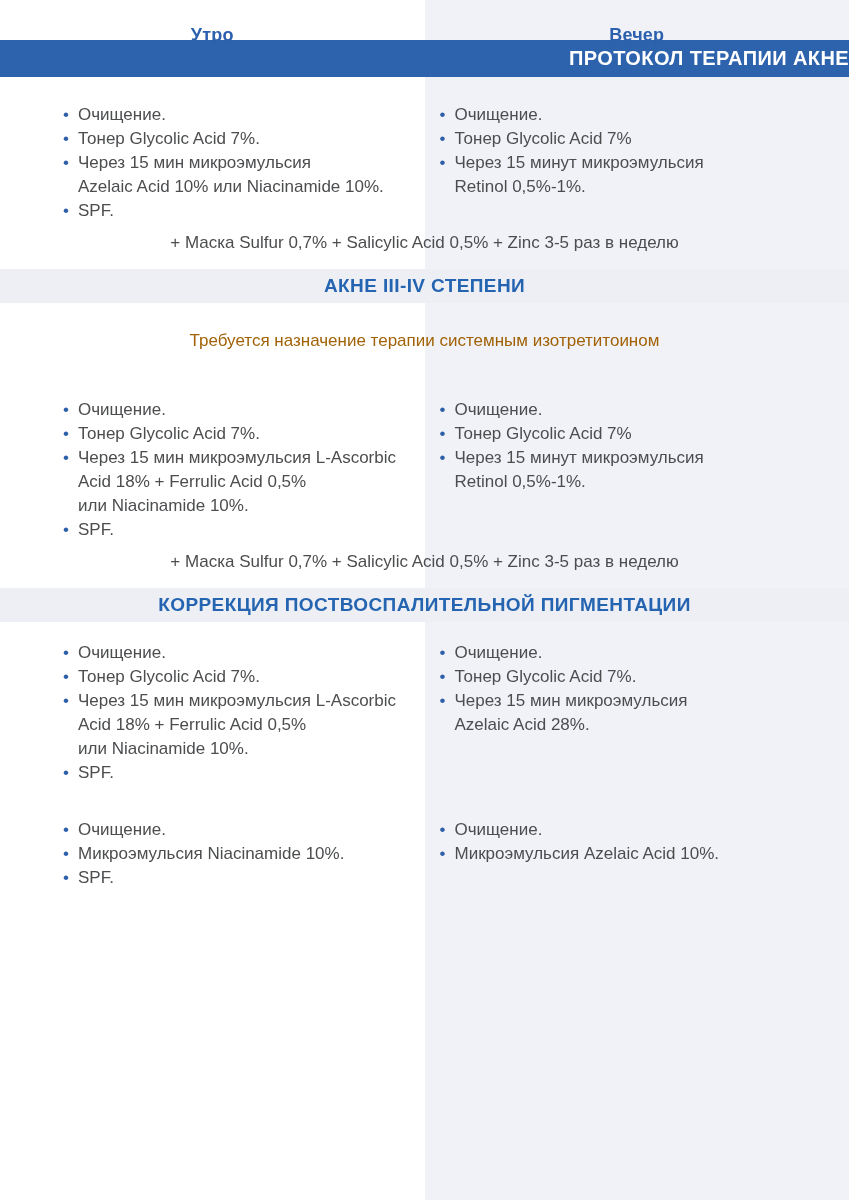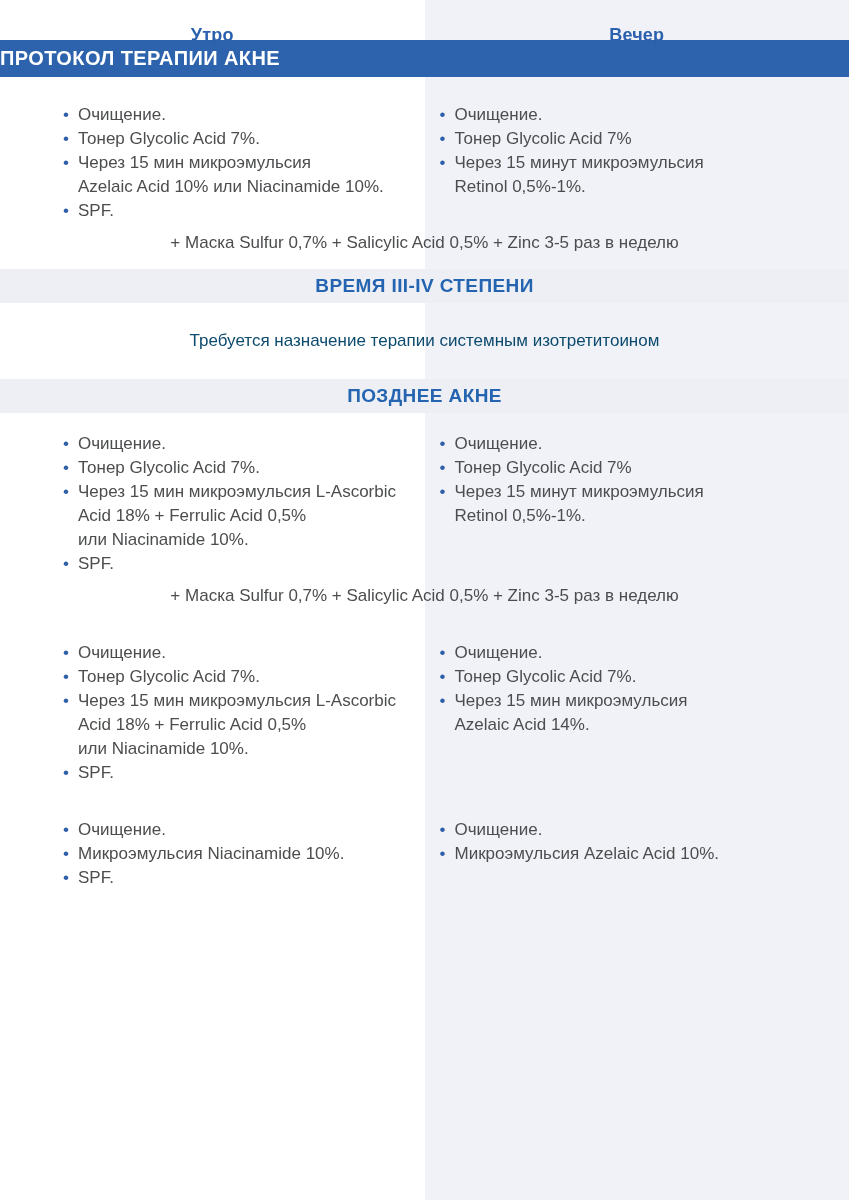--- a/index.html
+++ b/index.html
@@ -34,21 +34,21 @@
     color: #2a60ae;
     font-size: 18px; font-weight: 700;
     letter-spacing: 0.2px;
     margin-top: 30px;
   }
 
   
   .title-banner {
     height: 37px;
     background: #2d62ac;
-    display: flex; align-items: center; justify-content: flex-start;
+    display: flex; align-items: center; justify-content: flex-end;
     margin-bottom: 7px;
   }
   .title-banner span {
     color: #ffffff;
     font-size: 20px; font-weight: 700;
     letter-spacing: 0.4px;
   }
 
   
   .band {
@@ -89,21 +89,21 @@
     margin-top: 8px;
     text-align: center;
     color: #4c4d4f;
     font-size: 17px;
     line-height: 24px;
   }
 
   .center-text {
     padding: 26px 0;
     text-align: center;
-    color: #0c4a6e;
+    color: #a16207;
     font-size: 17px;
     line-height: 24px;
   }
 </style>
 </head>
 <body>
 
 <div class="page">
   <div class="right-bg"></div>
   <div class="content">
@@ -169,26 +169,23 @@
                     <div class="line">Через 15 минут микроэмульсия</div>
                     <div class="line">Retinol 0,5%-1%.</div>
                   </div>
                 </li>
               </ul>
             </div>
           </div>
           <div class="note">+ Маска Sulfur 0,7% + Salicylic Acid 0,5% + Zinc 3-5 раз в неделю</div>
         </div>
         <div class="band">
-          <div class="band-title">ВРЕМЯ III-IV СТЕПЕНИ</div>
+          <div class="band-title">АКНЕ III-IV СТЕПЕНИ</div>
         </div>
         <div class="center-text">Требуется назначение терапии системным изотретитоином</div>
-        <div class="band">
-          <div class="band-title">ПОЗДНЕЕ АКНЕ</div>
-        </div>
         <div class="section-body">
           <div class="cols">
             <div class="col col-left">
               <ul class="steps">
                 <li class="step">
                   <span class="dot">•</span>
                   <div class="lines">
                     <div class="line">Очищение.</div>
                   </div>
                 </li>
@@ -233,20 +230,23 @@
                   <div class="lines">
                     <div class="line">Через 15 минут микроэмульсия</div>
                     <div class="line">Retinol 0,5%-1%.</div>
                   </div>
                 </li>
               </ul>
             </div>
           </div>
           <div class="note">+ Маска Sulfur 0,7% + Salicylic Acid 0,5% + Zinc 3-5 раз в неделю</div>
         </div>
+        <div class="band">
+          <div class="band-title">КОРРЕКЦИЯ ПОСТВОСПАЛИТЕЛЬНОЙ ПИГМЕНТАЦИИ</div>
+        </div>
         <div class="section-body">
           <div class="cols">
             <div class="col col-left">
               <ul class="steps">
                 <li class="step">
                   <span class="dot">•</span>
                   <div class="lines">
                     <div class="line">Очищение.</div>
                   </div>
                 </li>
@@ -283,21 +283,21 @@
                 <li class="step">
                   <span class="dot">•</span>
                   <div class="lines">
                     <div class="line">Тонер Glycolic Acid 7%.</div>
                   </div>
                 </li>
                 <li class="step">
                   <span class="dot">•</span>
                   <div class="lines">
                     <div class="line">Через 15 мин микроэмульсия</div>
-                    <div class="line">Azelaic Acid 14%.</div>
+                    <div class="line">Azelaic Acid 28%.</div>
                   </div>
                 </li>
               </ul>
             </div>
           </div>
         </div>
         <div class="section-body">
           <div class="cols">
             <div class="col col-left">
               <ul class="steps">

